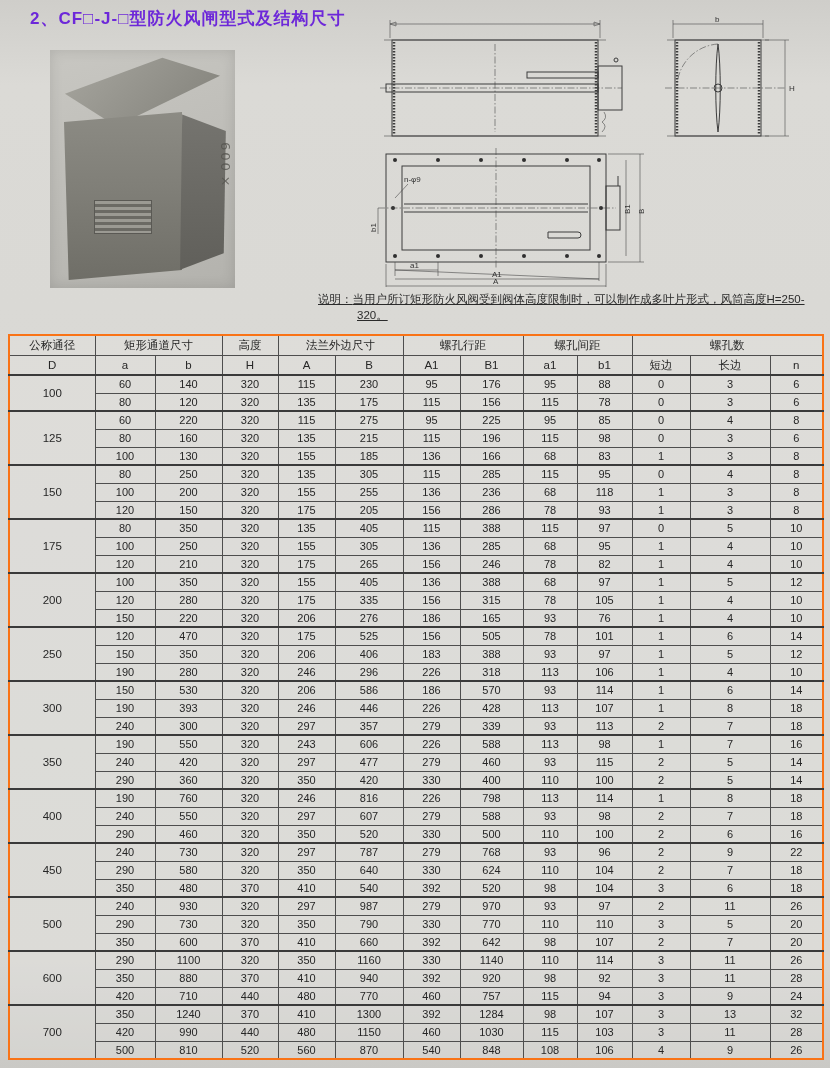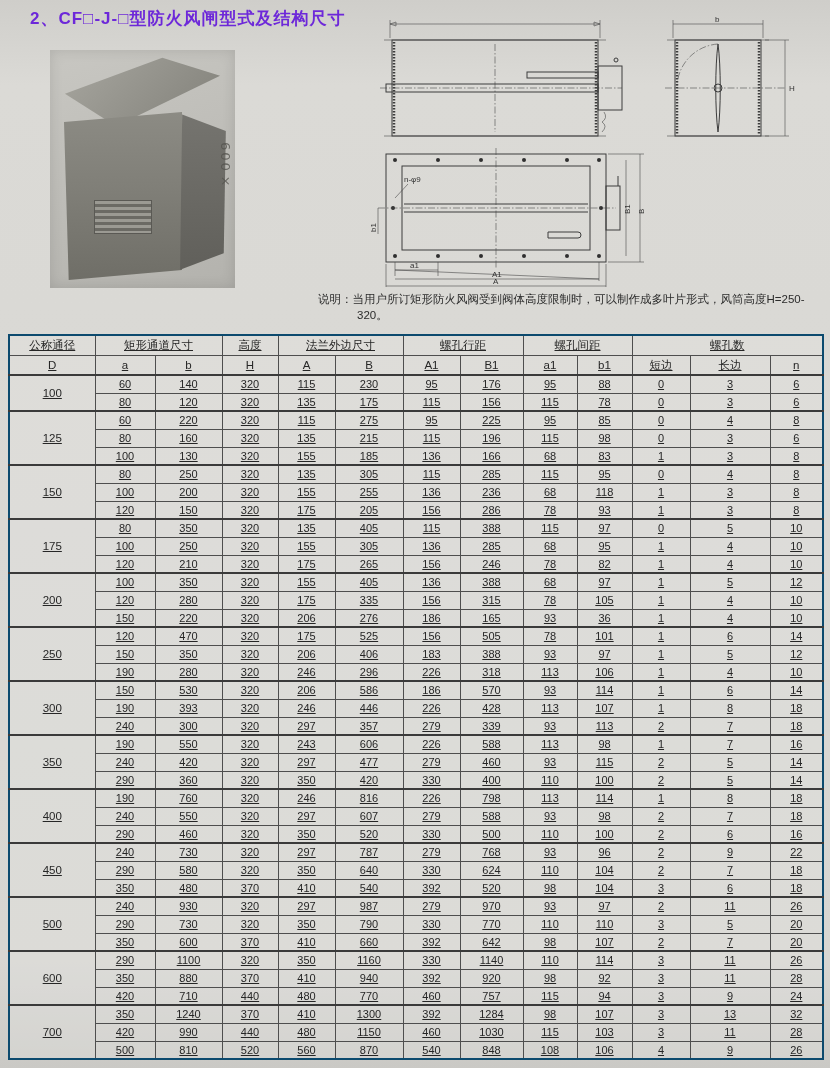--- a/index.html
+++ b/index.html
@@ -52,35 +52,35 @@
   .drawing svg { display:block; }
   .dwg-line { stroke:#3c3c3c; stroke-width:1; fill:none; }
   .dwg-thin { stroke:#4a4a4a; stroke-width:.6; fill:none; }
   .dwg-center { stroke:#4a4a4a; stroke-width:.6; fill:none; stroke-dasharray:7 2 1.5 2; }
   .dwg-hatch { stroke:#3c3c3c; stroke-width:2.5; fill:none; stroke-dasharray:1.5 1.5; }
   .dwg-text { font-family:"Liberation Sans",sans-serif; font-size:8px; fill:#333; }
   
   .note {
     position:absolute; left:318px; top:291px; width:505px;
     font-size:11.5px; line-height:16px; color:#2b2b2b;
-    padding-left:39px; text-indent:-39px;
+    padding-left:39px; text-indent:-39px;text-decoration:underline;
   }
   
   table.dim {
     position:absolute; left:8px; top:334px; width:814px;
     border-collapse:collapse; table-layout:fixed;
     font-size:11px; color:#262626;
   }
   table.dim th, table.dim td {
     border:1px solid #4e4e4e; text-align:center; vertical-align:middle;
     padding:0; height:18px; line-height:12px; font-weight:normal;
     background:rgba(230,229,225,.35);
   }
   table.dim thead th { height:20px; font-size:11.5px; }
-  table.dim { border:2px solid #0c4a6e;text-decoration:underline; }
+  table.dim { border:2px solid #f97316; }
   table.dim tr.group-first td { border-top-width:2px; border-top-color:#3a3a3a; }
   table.dim thead tr:first-child th { border-bottom-color:#4e4e4e; }
   table.dim td.dcol { font-size:11.5px; }
 </style>
 </head>
 <body>
 
 <div class="page-title">2、CF□-J-□型防火风闸型式及结构尺寸</div>
 
 <div class="photo">
@@ -420,21 +420,21 @@
       </tr>
       <tr>
         <td>150</td>
         <td>220</td>
         <td>320</td>
         <td>206</td>
         <td>276</td>
         <td>186</td>
         <td>165</td>
         <td>93</td>
-        <td>36</td>
+        <td>76</td>
         <td>1</td>
         <td>4</td>
         <td>10</td>
       </tr>
       <tr class="group-first">
         <td rowspan="3" class="dcol">250</td>
         <td>120</td>
         <td>470</td>
         <td>320</td>
         <td>175</td>

